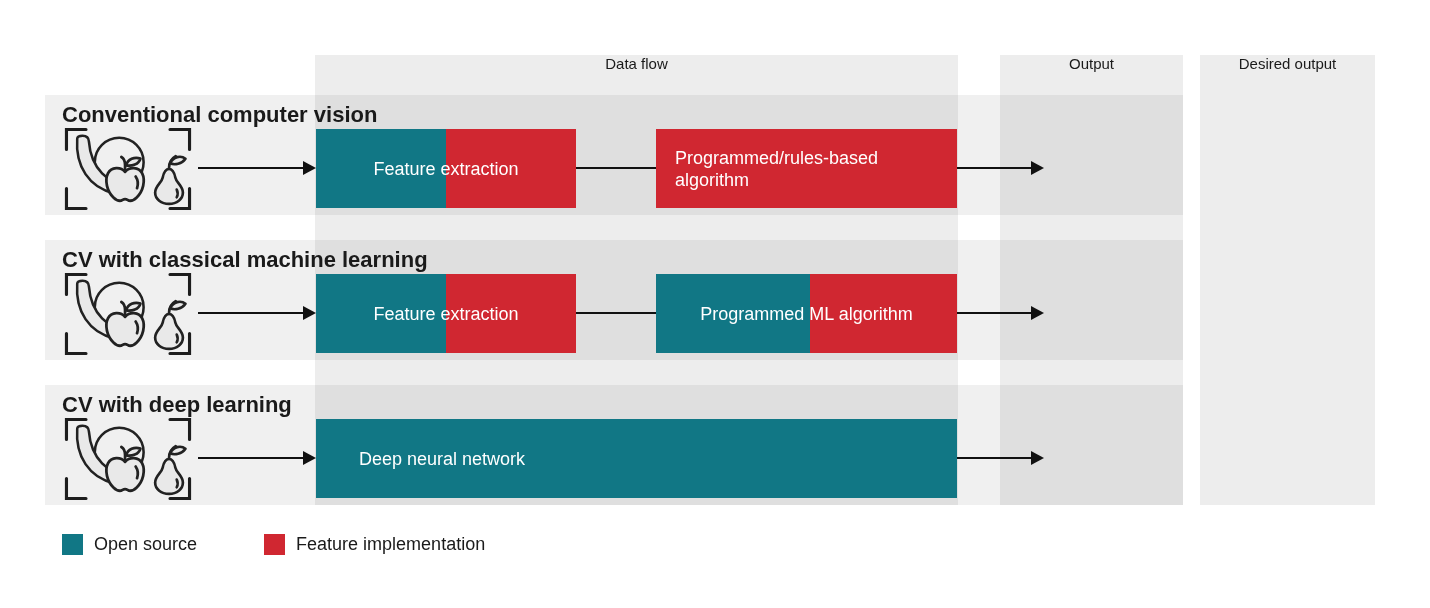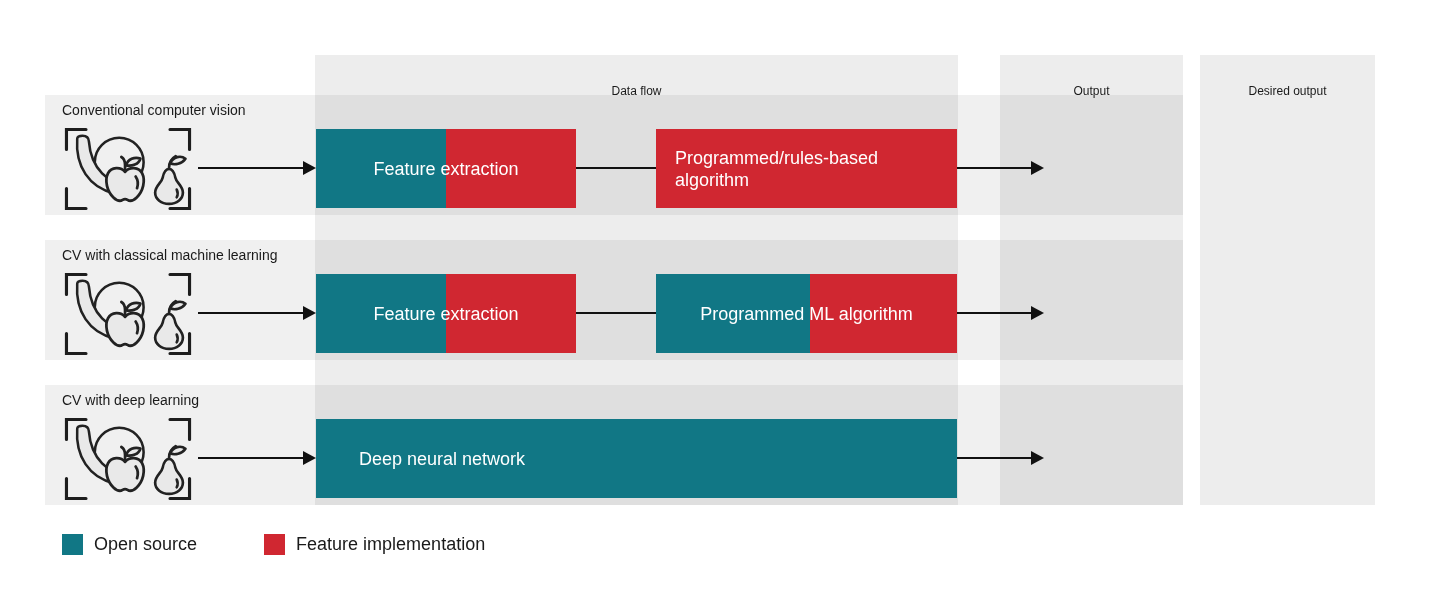--- a/index.html
+++ b/index.html
@@ -8,32 +8,32 @@
   }
   *{box-sizing:border-box; margin:0; padding:0;}
   body{background:#ffffff; font-family:"Liberation Sans", sans-serif; color:var(--text);}
   .canvas{position:relative; width:1430px; height:608px; background:#ffffff; overflow:hidden;}
 
   
   .col-band{position:absolute; top:55px; height:450px; background:var(--column-band);}
   .band-dataflow{left:315px; width:643px;}
   .band-output{left:1000px; width:183px;}
   .band-desired{left:1200px; width:175px;}
-  .col-header{position:absolute; top:70px; height:42px; display:flex; align-items:center; justify-content:center;
-              font-size:12px; font-weight:500; color:var(--text);}
+  .col-header{position:absolute; top:42px; height:42px; display:flex; align-items:center; justify-content:center;
+              font-size:15px; font-weight:500; color:var(--text);}
   .h-dataflow{left:315px; width:643px;}
   .h-output{left:1000px; width:183px;}
   .h-desired{left:1200px; width:175px;}
 
   
   .row-band{position:absolute; left:45px; width:1138px; height:120px; background:var(--row-band);}
   .rb1{top:95px;} .rb2{top:240px;} .rb3{top:385px;}
   .row{position:absolute; left:45px; width:1138px; height:120px;}
   .r1{top:95px;} .r2{top:240px;} .r3{top:385px;}
-  .row-label{position:absolute; left:17px; top:7px; font-size:14px; font-weight:400;text-align:right;}
+  .row-label{position:absolute; left:17px; top:7px; font-size:22px; font-weight:700;text-align:right;}
 
   .scene-icon{position:absolute; left:18px; top:32px;}
 
   
   .arrow{position:absolute; height:14px; top:66px;}
   .arrow::before{content:""; position:absolute; left:0; right:11px; top:5.8px; height:2.4px; background:var(--arrow);}
   .arrow::after{content:""; position:absolute; right:0; top:0;
     border-left:13px solid var(--arrow); border-top:7px solid transparent; border-bottom:7px solid transparent;}
   .a-in{left:153px; width:118px;}
   .a-mid{left:531px; width:125px;}

